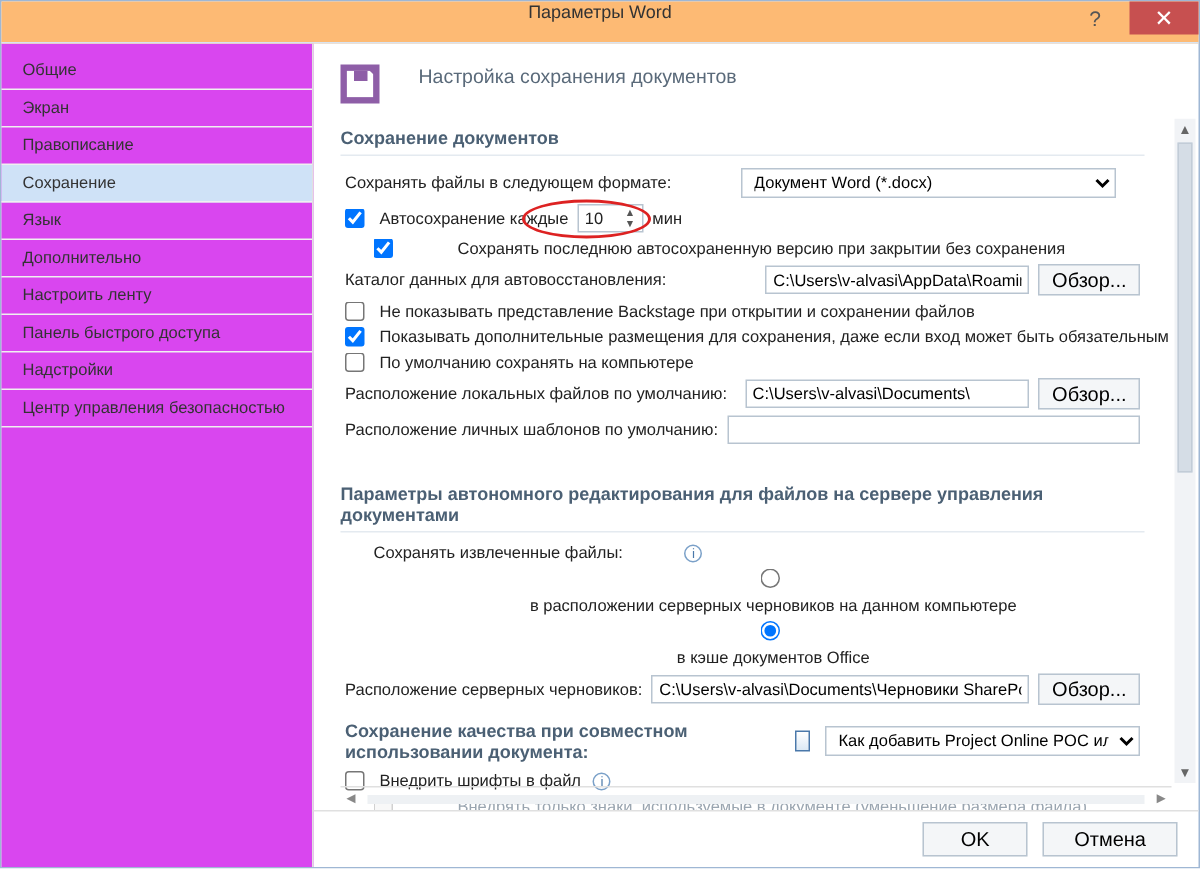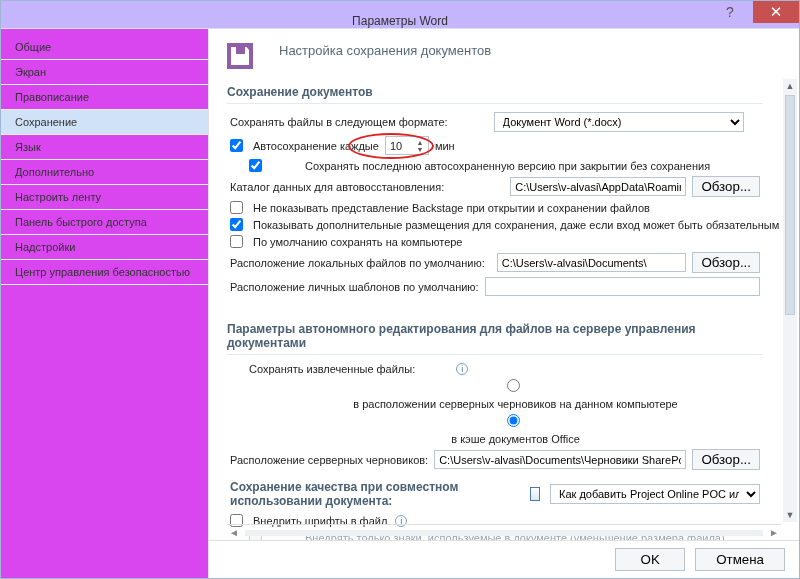--- a/index.html
+++ b/index.html
@@ -1,18 +1,18 @@
 <!DOCTYPE html>
 <html><head>
 <meta charset="utf-8">
 <style>
   * { box-sizing: border-box; margin: 0; padding: 0; }
   body { font-family: "Segoe UI", Tahoma, sans-serif; font-size: 11px; background: #fff; color: #222; }
   .window { width: 800px; height: 579px; border: 1px solid #9fb7d4; display: flex; flex-direction: column; background: #fff; }
-  .titlebar { height: 28px; background: #c4b5fd; border-bottom: 1px solid #d9e4f1; display: flex; align-items: flex-end; position: relative; }
+  .titlebar { height: 28px; background: #fdba74; border-bottom: 1px solid #d9e4f1; display: flex; align-items: flex-start; position: relative; }
   .titlebar-title { flex: 1; text-align: center; font-size: 12px; color: #333; }
   .titlebar-ctrls { position: absolute; right: 0; top: 0; display: flex; height: 22px; }
   .titlebar-ctrls .ctrl { width: 46px; height: 22px; display: flex; align-items: center; justify-content: center; font-size: 14px; }
   .ctrl.help { color: #555; }
   .ctrl.close { background: #c75050; color: #fff; font-size: 15px; }
   .body { flex: 1; display: flex; min-height: 0; }
   .sidebar { width: 208px; border-right: 1px solid #e0e0e0; padding-top: 6px; background: #d946ef; }
   .sidebar-item { padding: 6px 14px; color: #333; cursor: default; border-bottom: 1px solid #f0f0f0; }
   .sidebar-item.selected { background: #cfe2f7; }
   .main { flex: 1; display: flex; flex-direction: column; min-width: 0; }

